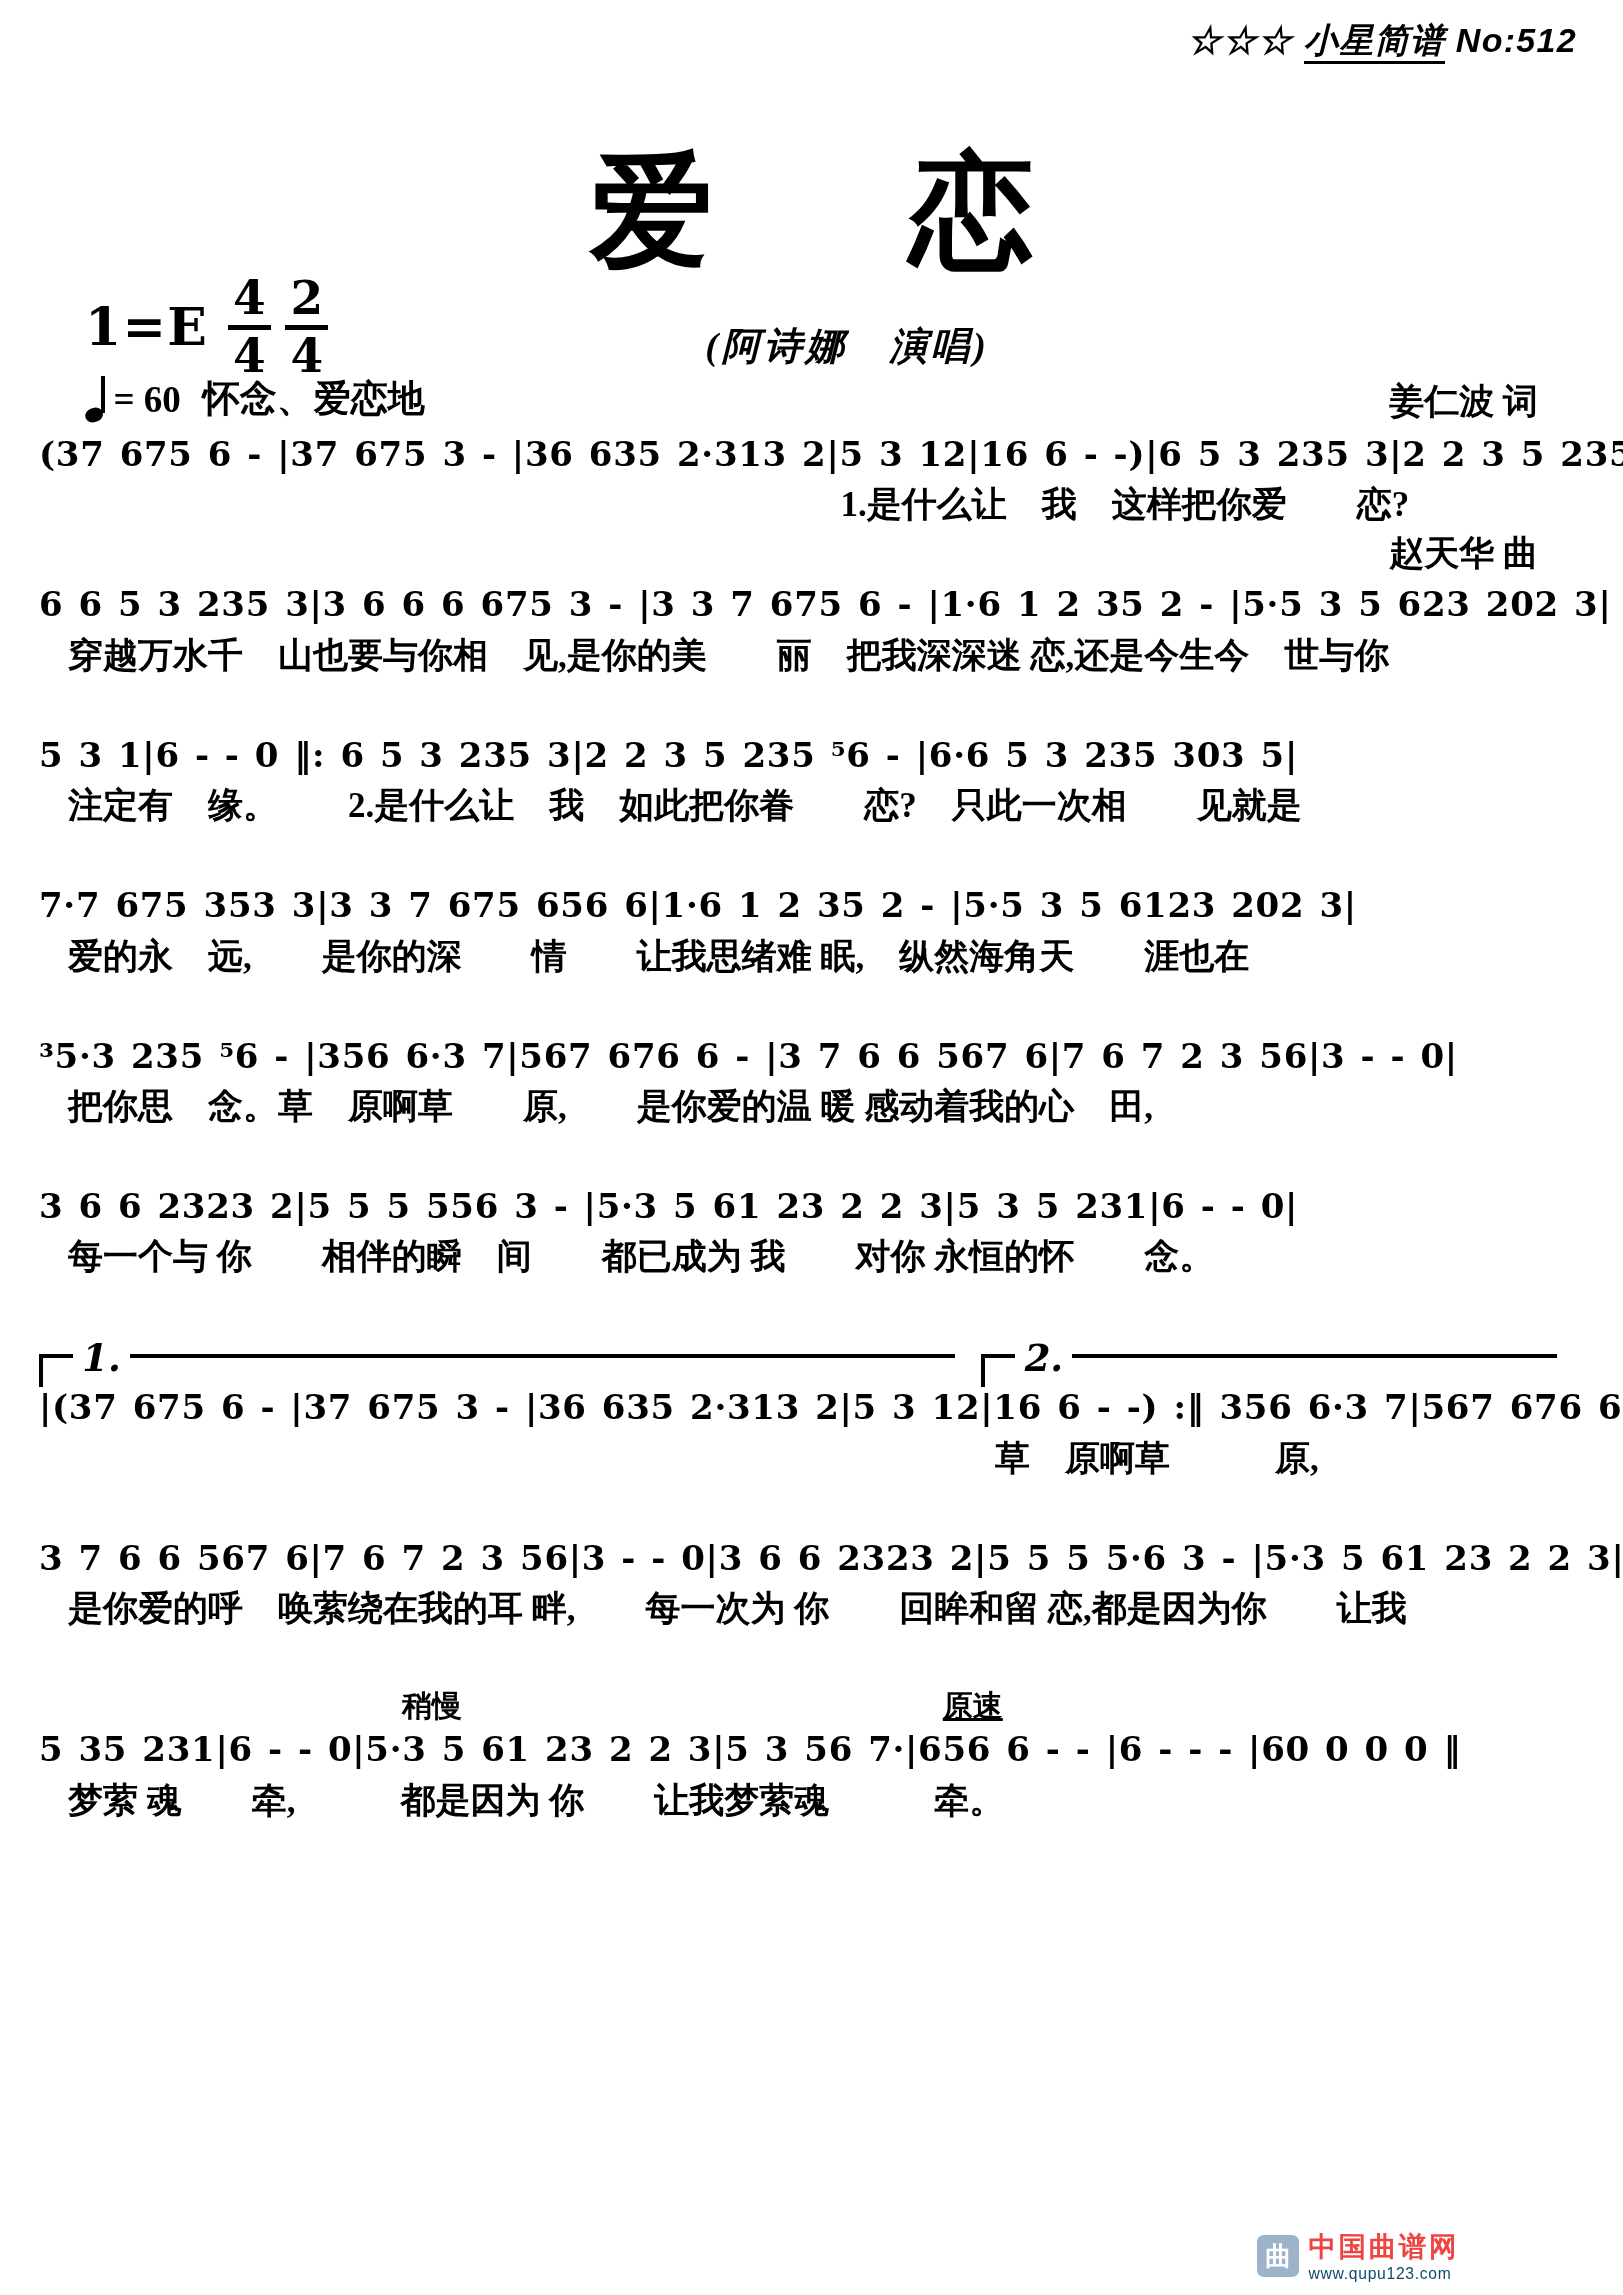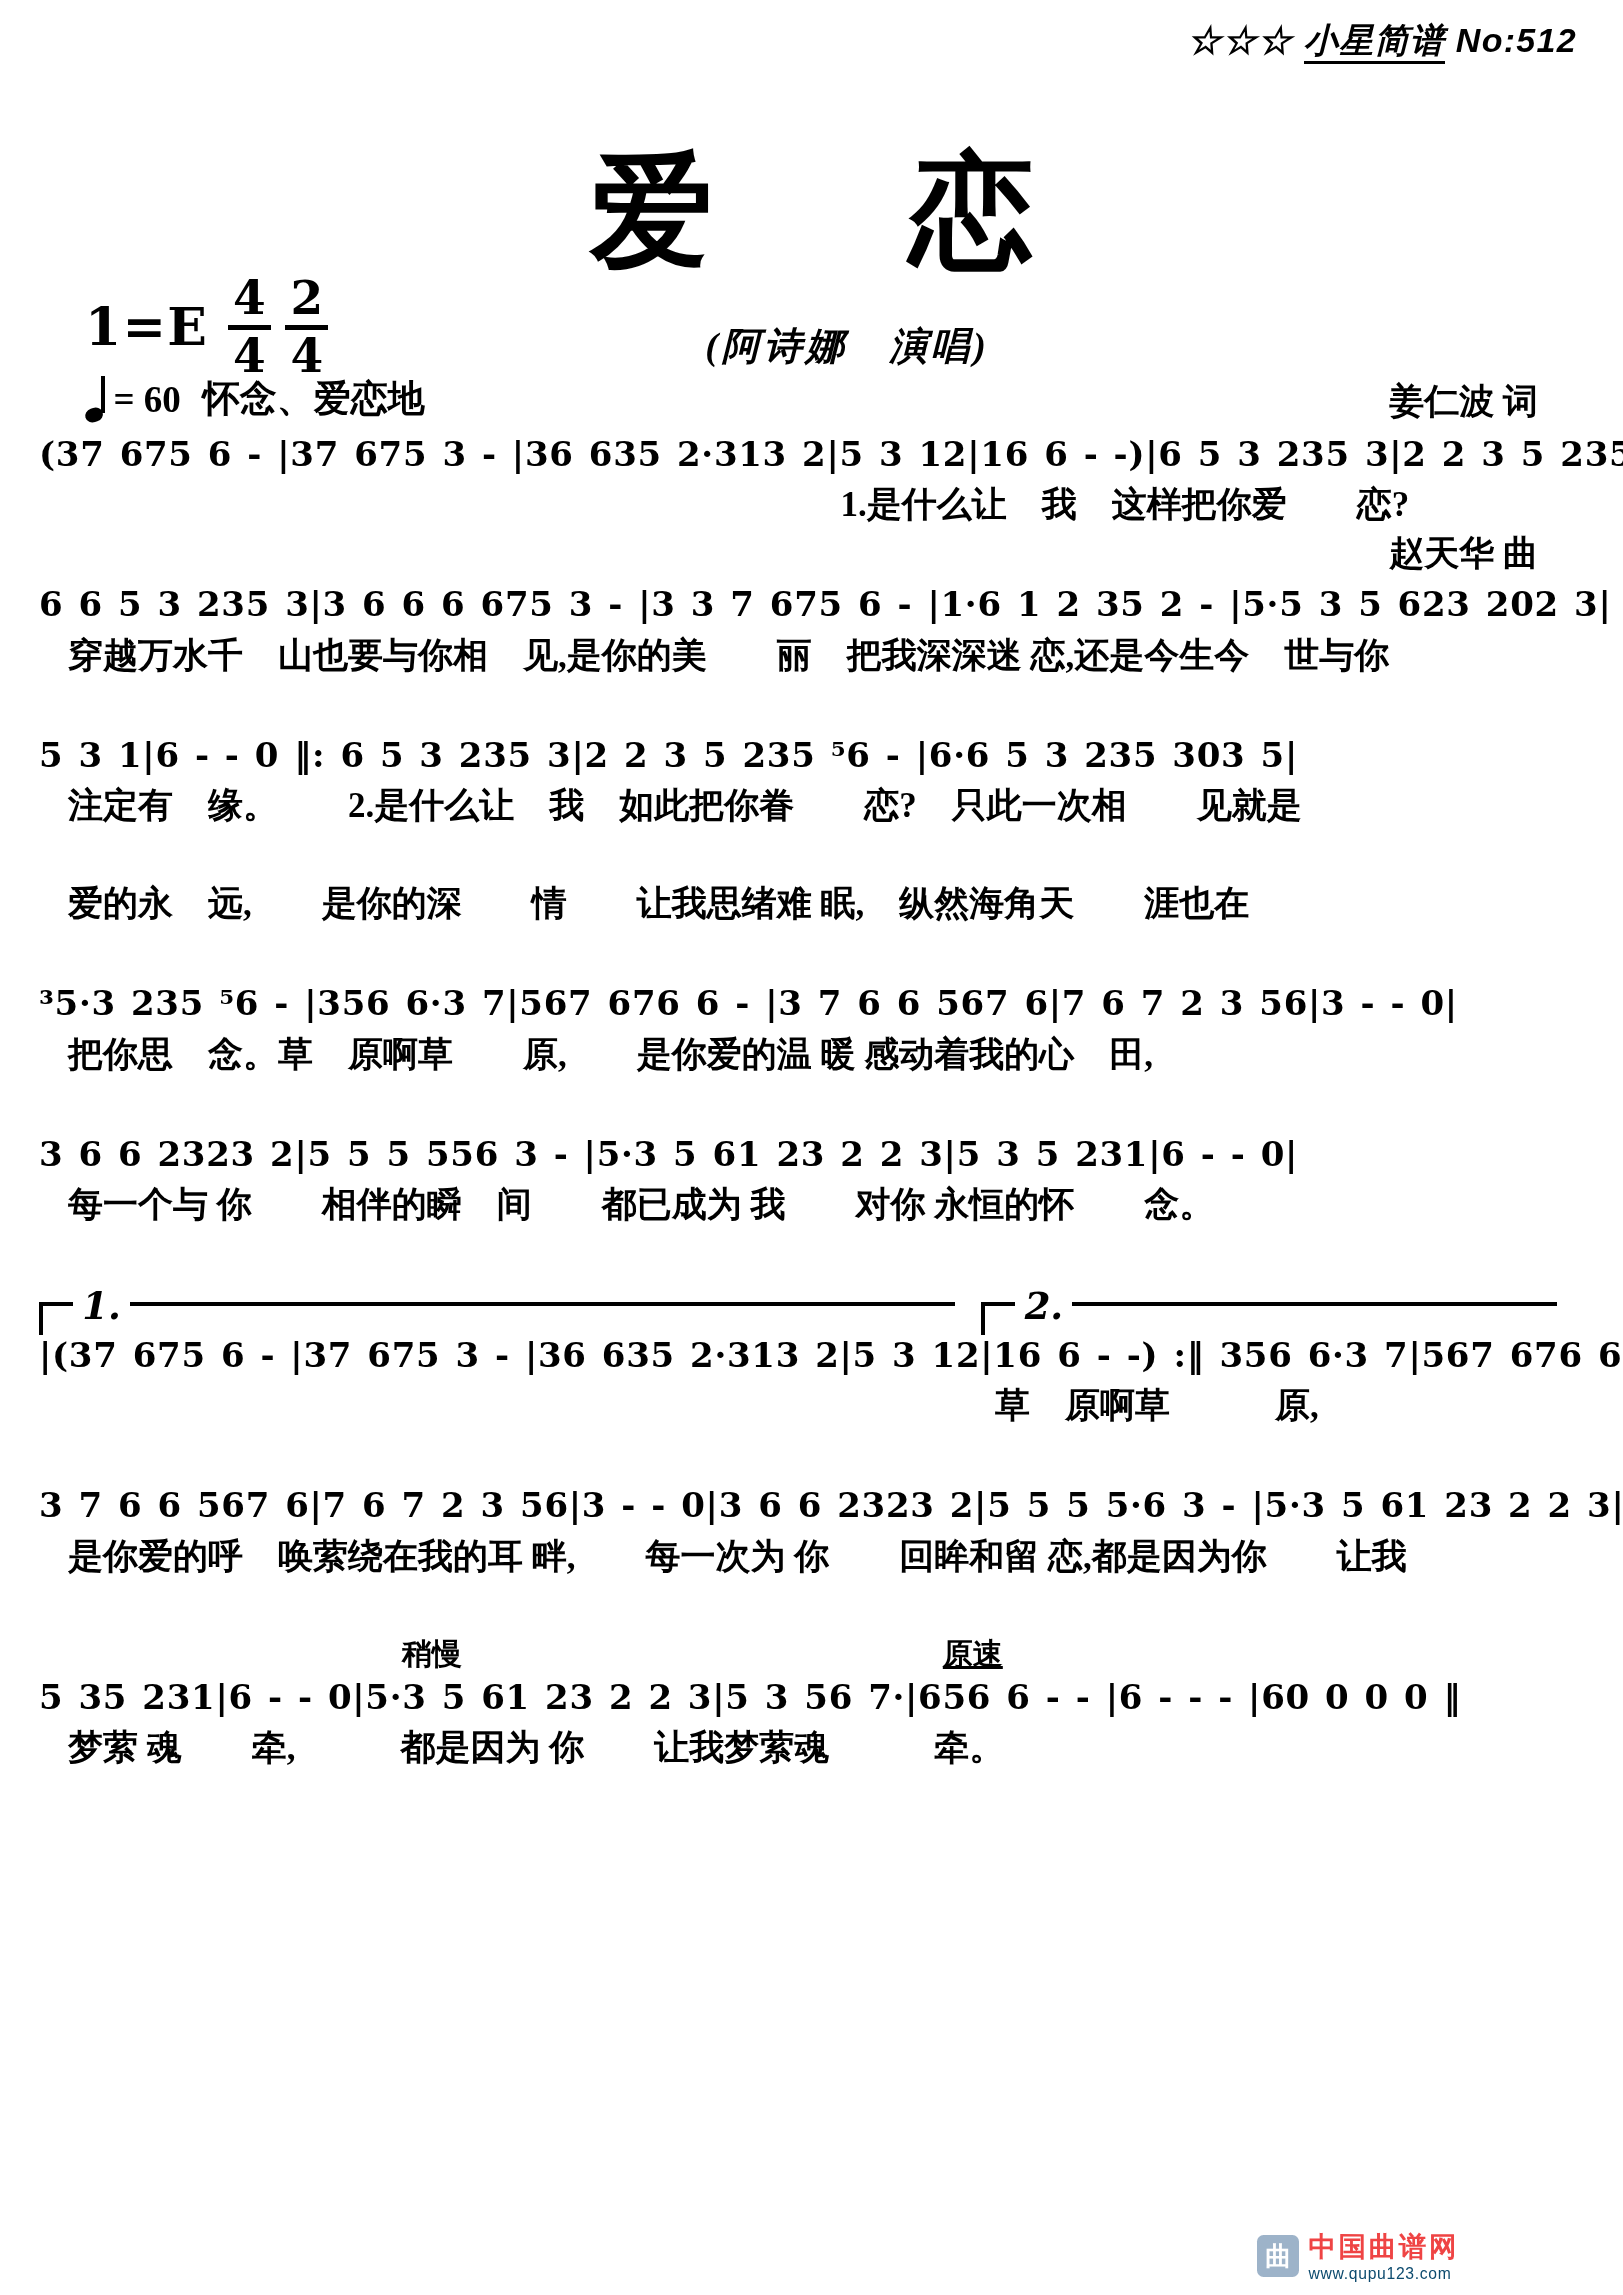--- a/index.html
+++ b/index.html
@@ -131,20 +131,21 @@
       <div class="notes">6 6 5 3 235 3|3 6 6 6 675 3 - |3 3 7 675 6 - |1·6 1 2 35 2 - |5·5 3 5 623 202 3|</div>
       <div class="lyrics">穿越万水千　山也要与你相　见,是你的美　　丽　把我深深迷 恋,还是今生今　世与你</div>
     </div>
 
     <div class="system">
       <div class="notes">5 3 1|6 - - 0 ‖: 6 5 3 235 3|2 2 3 5 235 ⁵6 - |6·6 5 3 235 303 5|</div>
       <div class="lyrics">注定有　缘。　　2.是什么让　我　如此把你眷　　恋?　只此一次相　　见就是</div>
     </div>
 
     <div class="system">
+      <div class="notes">7·7 675 353 3|3 3 7 675 656 6|1·6 1 2 35 2 - |5·5 3 5 6123 202 3|</div>
       <div class="lyrics">爱的永　远,　　是你的深　　情　　让我思绪难 眠,　纵然海角天　　涯也在</div>
     </div>
 
     <div class="system">
       <div class="notes">³5·3 235 ⁵6 - |356 6·3 7|567 676 6 - |3 7 6 6 567 6|7 6 7 2 3 56|3 - - 0|</div>
       <div class="lyrics">把你思　念。草　原啊草　　原,　　是你爱的温 暖 感动着我的心　田,</div>
     </div>
 
     <div class="system">
       <div class="notes">3 6 6 2323 2|5 5 5 556 3 - |5·3 5 61 23 2 2 3|5 3 5 231|6 - - 0|</div>

